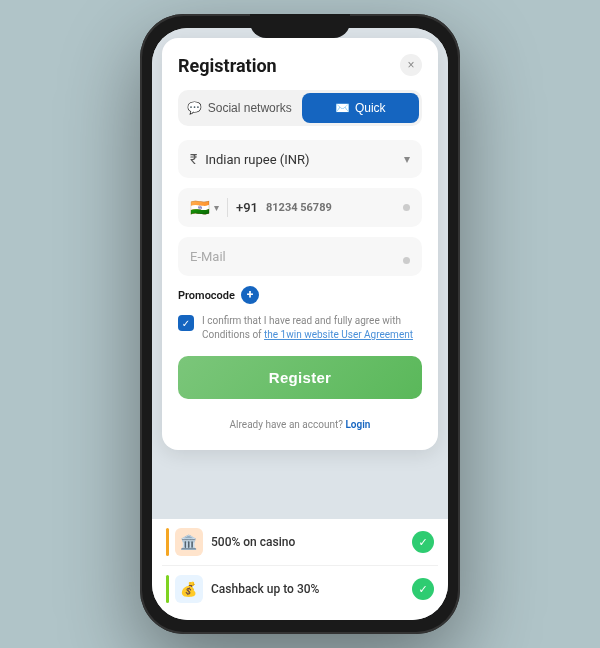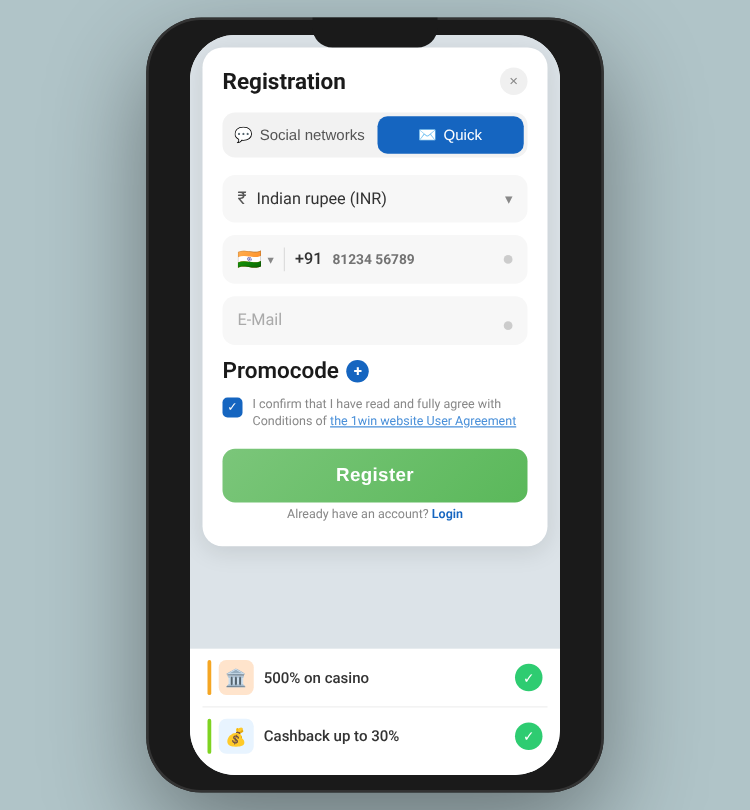--- a/index.html
+++ b/index.html
@@ -9,21 +9,21 @@
       height: 648px;
       background: #b0c4c8;
       display: flex;
       align-items: center;
       justify-content: center;
       font-family: -apple-system, BlinkMacSystemFont, 'Segoe UI', Roboto, sans-serif;
       overflow: hidden;
     }
 
     .phone-frame {
-      width: 366px;
+      width: 320px;
       height: 620px;
       background: #1a1a1a;
       border-radius: 44px;
       position: relative;
       box-shadow: 0 30px 80px rgba(0,0,0,0.4), inset 0 0 0 2px #333;
       display: flex;
       flex-direction: column;
       align-items: center;
       overflow: hidden;
     }
@@ -225,21 +225,21 @@
     }
 
     .promocode-row {
       display: flex;
       align-items: center;
       gap: 6px;
       margin-bottom: 10px;
     }
 
     .promocode-label {
-      font-size: 18px;
+      font-size: 11px;
       font-weight: 600;
       color: #1a1a1a;
     }
 
     .plus-circle {
       width: 18px;
       height: 18px;
       background: #1565c0;
       border-radius: 50%;
       display: flex;
@@ -290,21 +290,21 @@
     .register-btn {
       width: 100%;
       padding: 13px;
       background: linear-gradient(135deg, #7bc67a, #5ab85a);
       border: none;
       border-radius: 10px;
       color: #fff;
       font-size: 15px;
       font-weight: 600;
       cursor: pointer;
-      margin-bottom: 4px;
+      margin-bottom: 20px;
       letter-spacing: 0.3px;
     }
 
     .login-row {
       text-align: center;
       font-size: 10px;
       color: #888;
     }
 
     .login-link {

